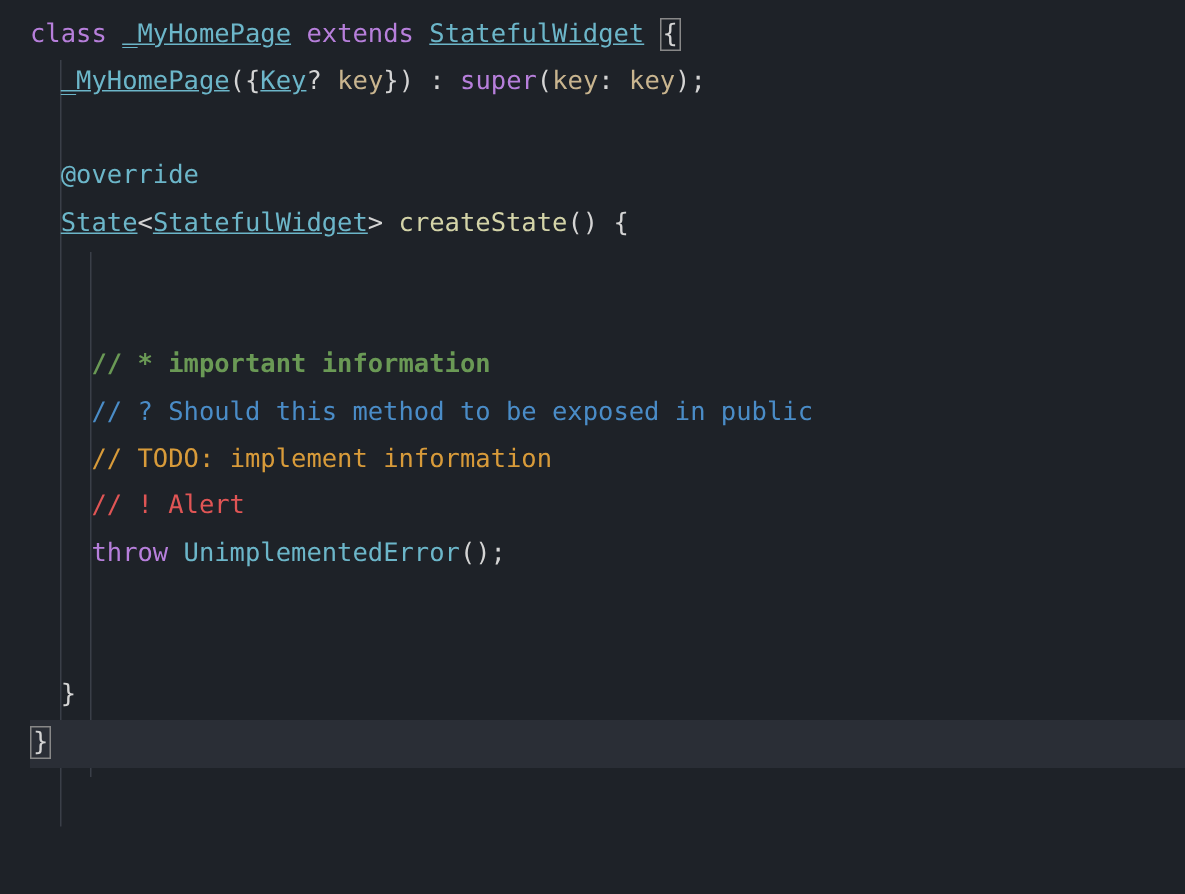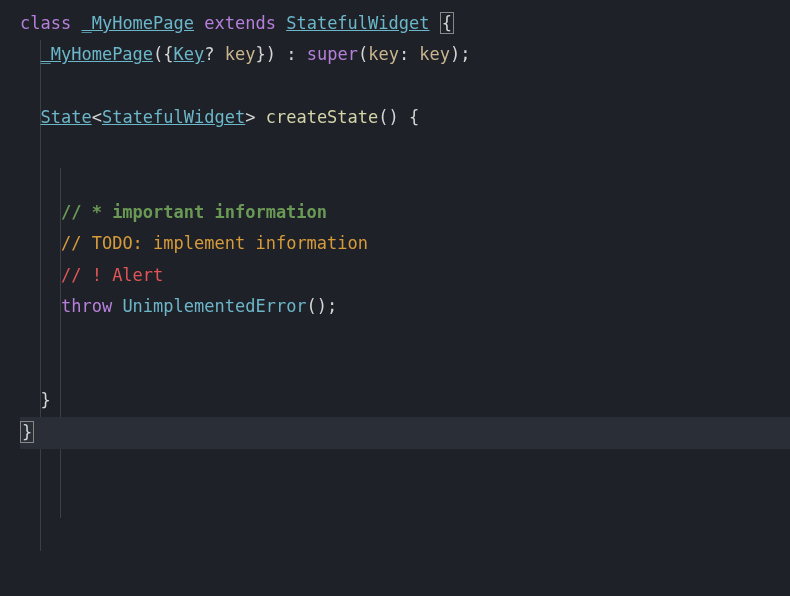--- a/index.html
+++ b/index.html
@@ -53,28 +53,30 @@
 </head>
 <body>
 
 <div class="code-editor">
   <div class="line"><span class="keyword">class</span><span class="punct"> </span><span class="type">_MyHomePage</span><span class="punct"> </span><span class="keyword">extends</span><span class="punct"> </span><span class="type">StatefulWidget</span><span class="punct"> </span><span class="punct cursor-bracket">{</span></div>
 
   <div class="line">  <span class="type">_MyHomePage</span><span class="punct">(</span><span class="punct">{</span><span class="type">Key</span><span class="punct">?</span><span class="param"> key</span><span class="punct">}</span><span class="punct">)</span><span class="punct"> : </span><span class="keyword">super</span><span class="punct">(</span><span class="param">key</span><span class="punct">: </span><span class="param">key</span><span class="punct">);</span></div>
 
   <div class="line"> </div>
 
+  <div class="line">  <span class="annotation">@override</span></div>
 
   <div class="line">  <span class="type">State</span><span class="punct">&lt;</span><span class="type">StatefulWidget</span><span class="punct">&gt;</span><span class="method"> createState</span><span class="punct">()</span><span class="punct"> {</span></div>
 
   <div class="line"> </div>
   <div class="line"> </div>
 
   <div class="line">    <span class="comment-star">// * important information</span></div>
 
+  <div class="line">    <span class="comment-question">// ? Should this method to be exposed in public</span></div>
 
   <div class="line">    <span class="comment-todo">// </span><span class="comment-todo" style="font-weight:normal">TODO:</span><span class="comment-todo"> implement information</span></div>
 
   <div class="line">    <span class="comment-alert">// ! Alert</span></div>
 
   <div class="line">    <span class="keyword">throw</span><span class="error-class"> UnimplementedError</span><span class="punct">();</span></div>
 
   <div class="line"> </div>
   <div class="line"> </div>
 

